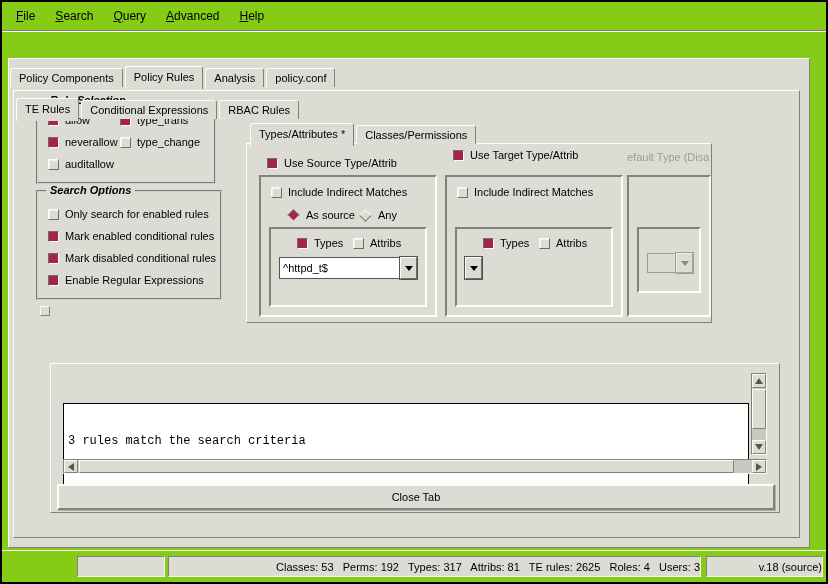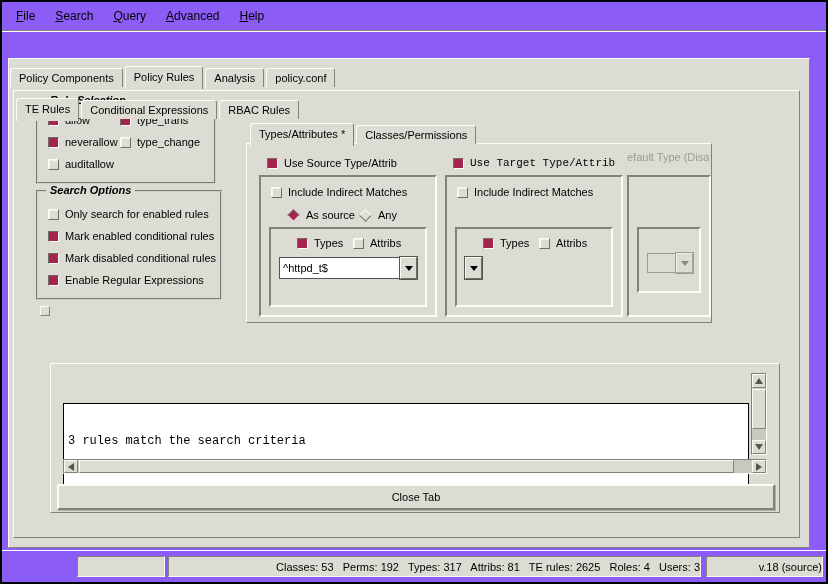--- a/index.html
+++ b/index.html
@@ -1,20 +1,20 @@
 <!DOCTYPE html>
 <html><head>
 <meta charset="utf-8">
 <style>
   * { margin:0; padding:0; box-sizing:border-box; }
   html,body { width:828px; height:584px; }
   body { font-family:"Liberation Sans", sans-serif; background:#dcdcd4; color:#000; }
 
   .window { position:absolute; left:0; top:0; width:828px; height:584px;
-            background:#8b5cf6; box-shadow: inset 0 0 0 2px #000; overflow:hidden; }
+            background:#84cc16; box-shadow: inset 0 0 0 2px #000; overflow:hidden; }
 
   
   .raised1 { border:1px solid; border-color:#fdfdf6 #82827a #82827a #fdfdf6; }
   .sunken2 { border:2px solid; border-color:#82827a #fdfdf6 #fdfdf6 #82827a; }
 
   
   .menubar { position:absolute; left:2px; top:2px; width:824px; height:29px;
              border-bottom:1px solid #82827a; box-shadow:0 1px 0 #fdfdf6;
              display:flex; align-items:center; padding-left:11px; }
   .menu-item { display:inline-block; font-size:12px; margin-right:14px; padding:2px 3px; }
@@ -215,21 +215,21 @@
         </label>
         <div class="combo" style="left:8px; top:28px; width:138px;">
           <span class="field">^httpd_t$</span>
           <span class="cbtn">
               <span class="tri-down"></span>
             </span>
         </div>
       </div>
     </div>
 
-    <label class="cb on" style="left:206px; top:13px; z-index:2;font-family:Liberation Mono, monospace;">
+    <label class="cb on" style="left:206px; top:5px; z-index:2;">
       <span class="box"></span>
       <span class="lbl">Use Target Type/Attrib</span>
     </label>
     <div class="sunken2 abs" style="left:198px; top:31px; width:178px; height:142px;">
       <label class="cb" style="left:10px; top:9px;">
         <span class="box"></span>
         <span class="lbl">Include Indirect Matches</span>
       </label>
       <div class="sunken2 abs" style="left:8px; top:50px; width:158px; height:80px;">
         <label class="cb on" style="left:26px; top:8px;">

